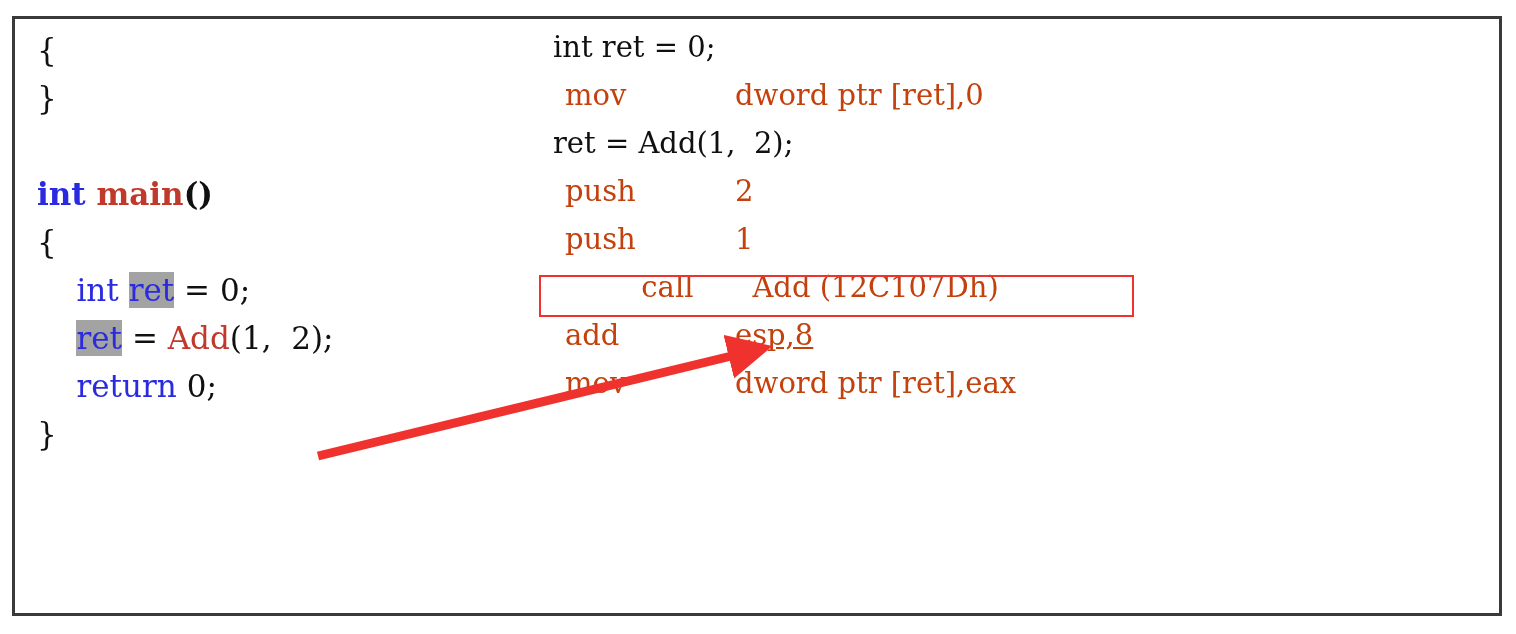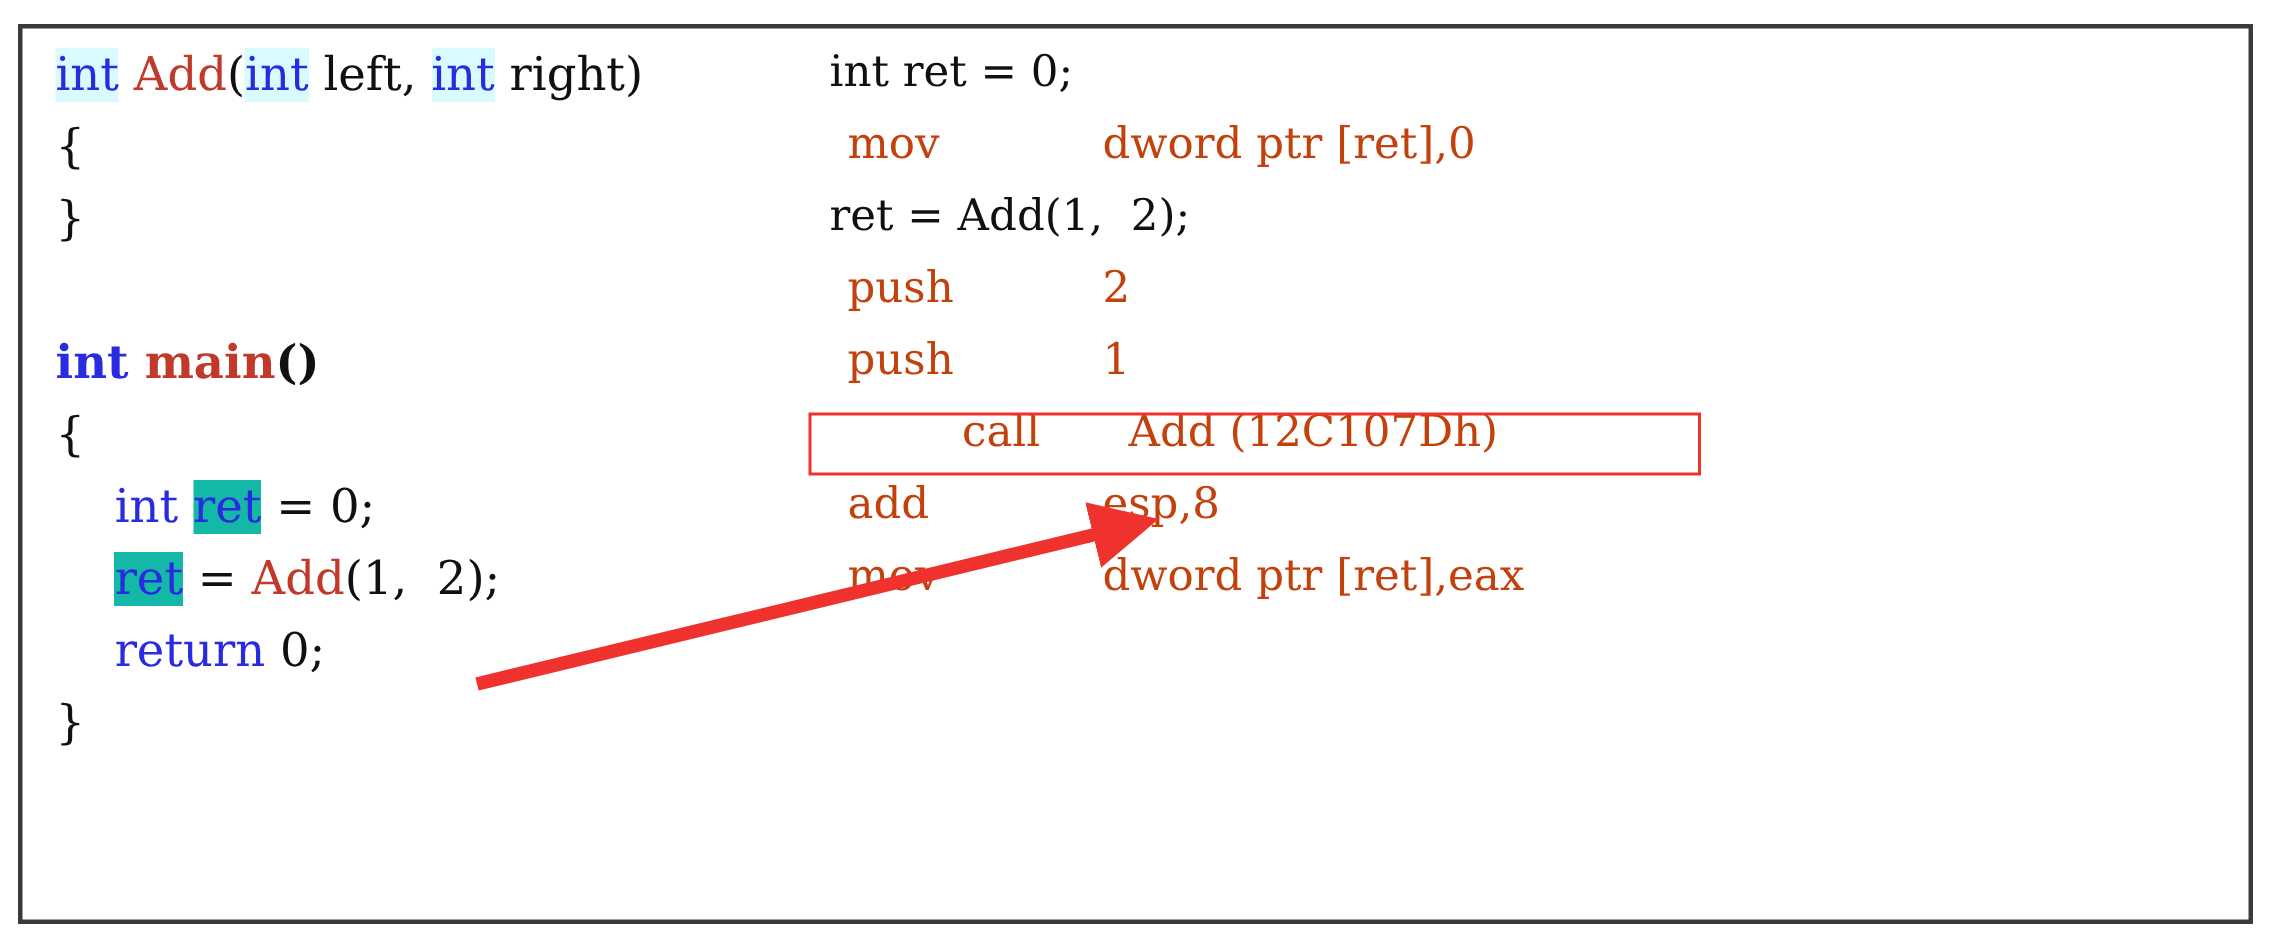--- a/index.html
+++ b/index.html
@@ -32,21 +32,21 @@
   
   .pane-left .line{font-size:31px;}
   .pane-right .line{font-size:29px;}
 
   .kw{color:#2a2ae0;}
   .fn{color:#c0392b;}
   .plain{color:#101010;}
   .punct{color:#101010;}
   .num{color:#101010;}
   .hl-cyan{background:#d8fbff;}
-  .hl-pink{background:#14b8a6;}
+  .hl-pink{background:#a3a3a3;}
 
   
   .src-line{color:#101010;}
   .asm{color:#c2410c;}
   .asm .mn{display:inline-block;width:170px;}
 
   
   .callbox{
     position:absolute;
     border:2px solid #f0322e;
@@ -60,21 +60,20 @@
 </style>
 </head>
 <body>
 
 <div id="root">
 
   <div class="frame">
 
     <div class="pane pane-left">
       <div class="codeblock" id="source-lines" style="left:22px;top:16px;">
-          <div class="line" style="height: 48px;"><span class="kw hl-cyan">int</span><span class="plain"> </span><span class="fn">Add</span><span class="punct">(</span><span class="kw hl-cyan">int</span><span class="plain"> left, </span><span class="kw hl-cyan">int</span><span class="plain"> right)</span></div>
           <div class="line" style="height: 48px;"><span class="punct">{</span></div>
           <div class="line" style="height: 48px;"><span class="punct">}</span></div>
           <div class="line" style="height: 48px;"><span class="plain"> </span></div>
           <div class="line" style="height: 48px; font-weight: bold;"><span class="kw">int</span><span class="plain"> </span><span class="fn">main</span><span class="punct">()</span></div>
           <div class="line" style="height: 48px;"><span class="punct">{</span></div>
           <div class="line" style="height: 48px;"><span class="plain">    </span><span class="kw">int</span><span class="plain"> </span><span class="kw hl-pink">ret</span><span class="plain"> = </span><span class="num">0</span><span class="punct">;</span></div>
           <div class="line" style="height: 48px;"><span class="plain">    </span><span class="kw hl-pink">ret</span><span class="plain"> = </span><span class="fn">Add</span><span class="punct">(</span><span class="num">1</span><span class="plain">,  </span><span class="num">2</span><span class="punct">);</span></div>
           <div class="line" style="height: 48px;"><span class="plain">    </span><span class="kw">return</span><span class="plain"> </span><span class="num">0</span><span class="punct">;</span></div>
           <div class="line" style="height: 48px;"><span class="punct">}</span></div>
         </div>
@@ -82,21 +81,21 @@
 
     <div class="pane pane-right">
       <div class="codeblock" id="disasm-lines" style="left:10px;top:14px;">
           <div class="line src-line" style="height: 48px; position: relative; padding-left: 8px;"><span>int ret = 0;</span></div>
           <div class="line asm" style="height: 48px; position: relative; padding-left: 20px;"><span class="mn">mov</span><span>dword ptr [ret],0</span></div>
           <div class="line src-line" style="height: 48px; position: relative; padding-left: 8px;"><span>ret = Add(1,  2);</span></div>
           <div class="line asm" style="height: 48px; position: relative; padding-left: 20px;"><span class="mn">push</span><span>2</span></div>
           <div class="line asm" style="height: 48px; position: relative; padding-left: 20px;"><span class="mn">push</span><span>1</span></div>
           <div class="line asm" style="height: 48px; position: relative; padding-left: 20px; text-align: center;"><span class="mn">call</span><span>Add (12C107Dh)</span></div>
           <div class="callbox" style="left: -6px; top: 242px; width: 595px; height: 42px;"></div>
-          <div class="line asm" style="height: 48px; position: relative; padding-left: 20px;"><span class="mn">add</span><span>esp,8</span></div>
+          <div class="line asm" style="height: 48px; position: relative; padding-left: 20px; text-decoration: underline;"><span class="mn">add</span><span>esp,8</span></div>
           <div class="line asm" style="height: 48px; position: relative; padding-left: 20px;"><span class="mn">mov</span><span>dword ptr [ret],eax</span></div>
         </div>
     </div>
 
   </div>
 
   <svg class="arrow-svg" viewBox="0 0 1516 634">
     <defs>
       <marker id="arrowhead" markerWidth="5" markerHeight="5" refX="2.2" refY="2.5" orient="auto">
         <polygon points="0,0 5,2.5 0,5" fill="#f0322e"></polygon>

